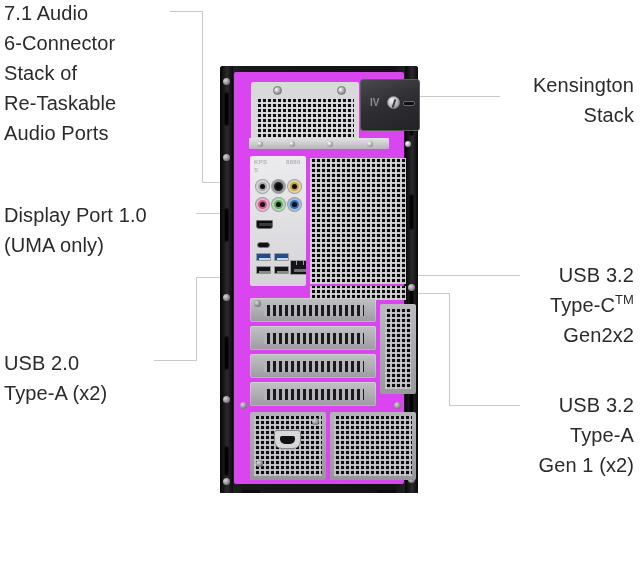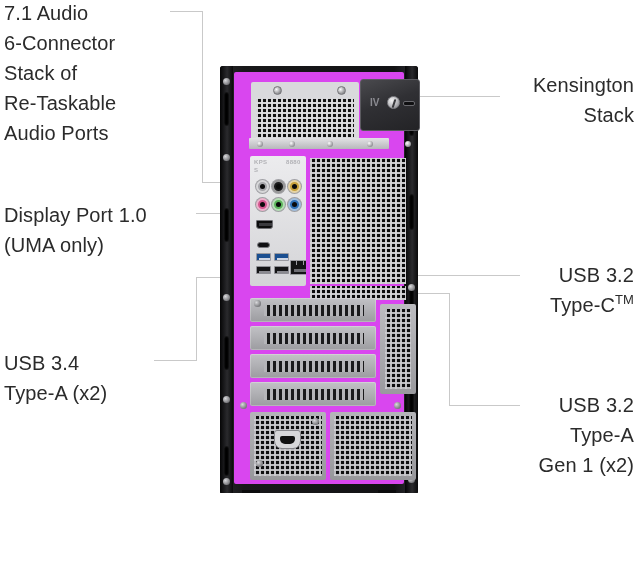--- a/index.html
+++ b/index.html
@@ -439,27 +439,27 @@
 
   <div class="label left" style="left:4px;  top:-2px; width:180px;">7.1 Audio
 6-Connector
 Stack of
 Re-Taskable
 Audio Ports</div>
 
   <div class="label left" style="left:4px;  top:200px; width:200px;">Display Port 1.0
 (UMA only)</div>
 
-  <div class="label left" style="left:4px;  top:348px; width:180px;">USB 3.4
+  <div class="label left" style="left:4px;  top:348px; width:180px;">USB 2.0
 Type-A (x2)</div>
 
   <div class="label right" style="right:6px; top:70px;  width:230px;">Kensington
 Stack</div>
 
-  <div class="label right" style="right:6px; top:260px; width:230px;"><span>USB 3.2</span><br><span>Type-C</span><span class="tm">TM</span><br></div>
+  <div class="label right" style="right:6px; top:260px; width:230px;"><span>USB 3.2</span><br><span>Type-C</span><span class="tm">TM</span><br><span>Gen2x2</span></div>
 
   <div class="label right" style="right:6px; top:390px; width:230px;">USB 3.2
 Type-A
 Gen 1 (x2)</div>
 
 
   <div class="shadow"></div>
 
   <div id="tower">
     <div class="shell"></div>

